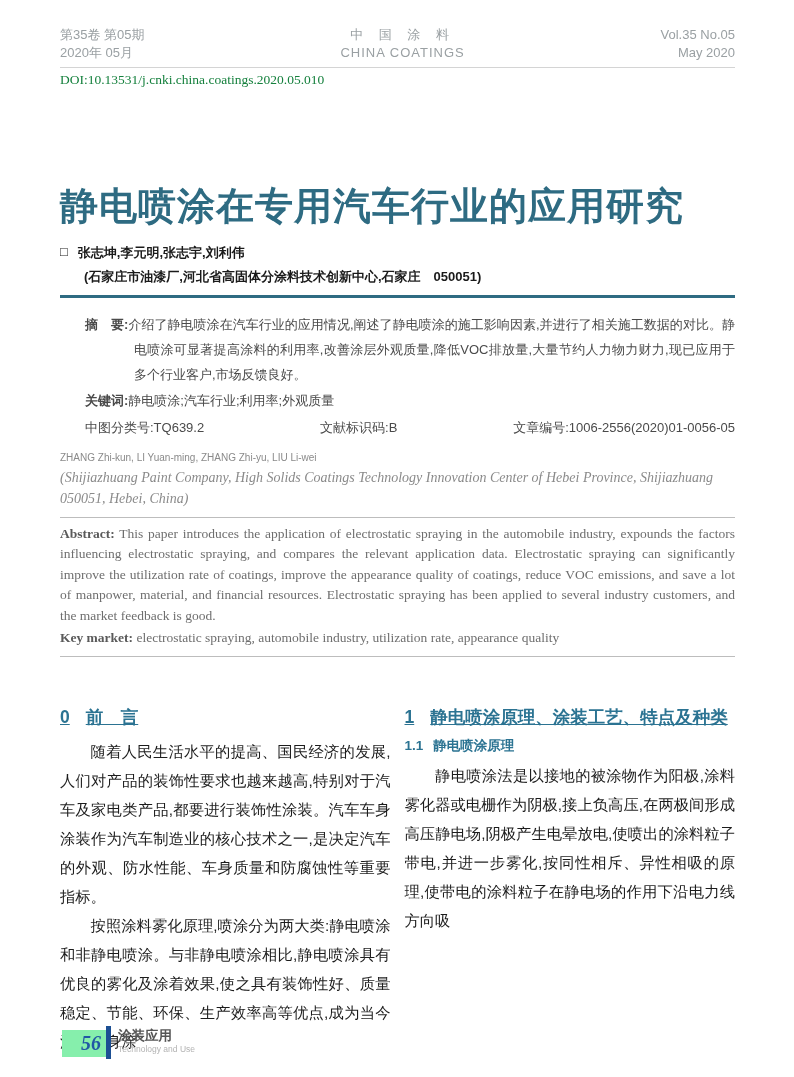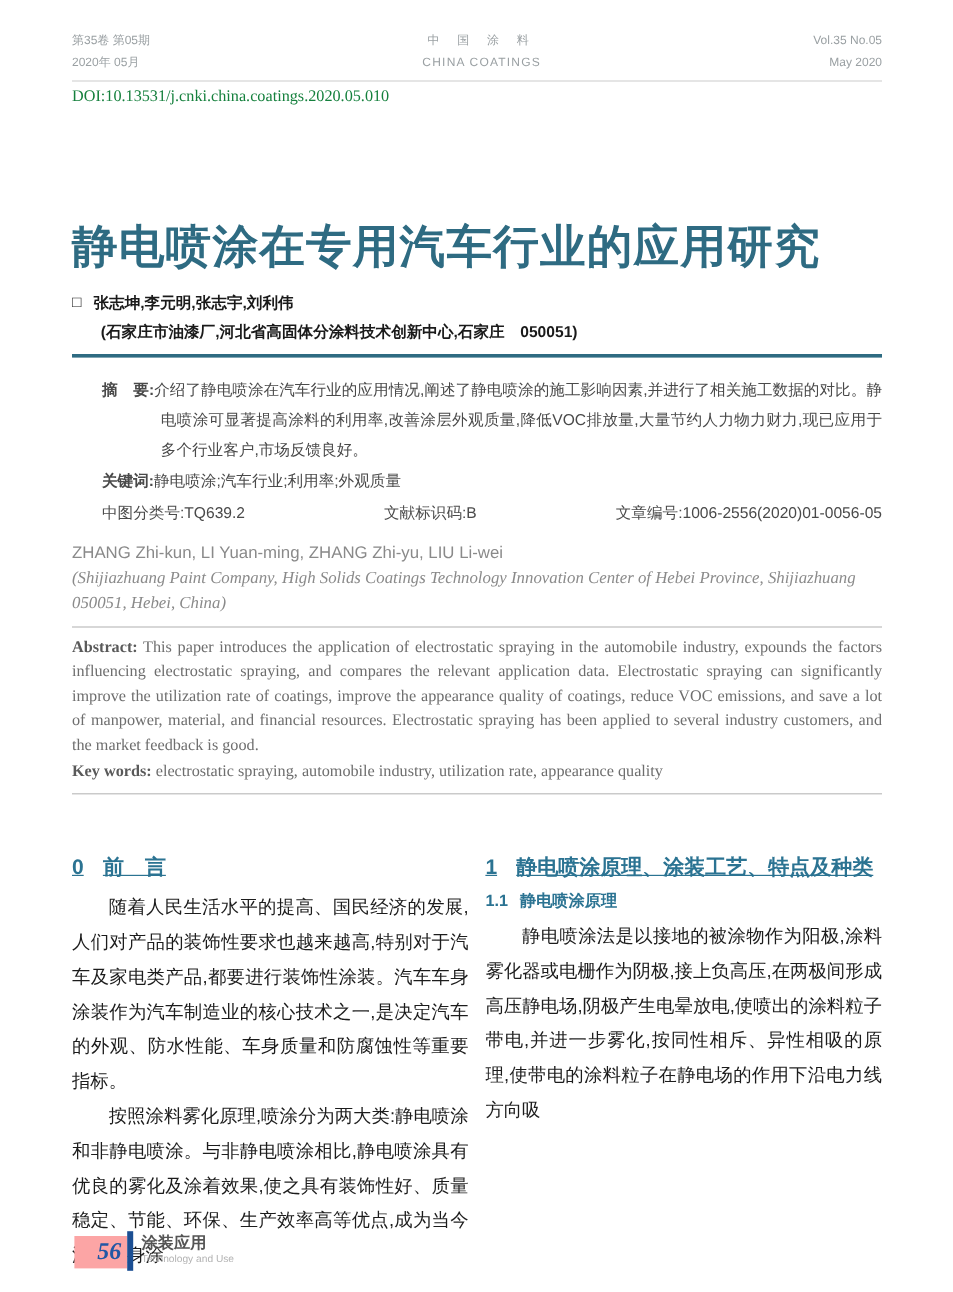--- a/index.html
+++ b/index.html
@@ -8,21 +8,21 @@
     width:794px; height:1077px;
     font-family:"Liberation Sans", sans-serif;
     color:#1f1f1f;
     position:relative;
     overflow:hidden;
   }
   .page { padding:26px 59px 0 60px; }
 
   
   .jheader { display:flex; justify-content:space-between; align-items:flex-start;
-             color:#9aa0a3; font-size:10px; line-height:18px; }
+             color:#9aa0a3; font-size:13px; line-height:18px; }
   .jheader .hcol { white-space:nowrap; }
   .jheader .hcenter { text-align:center; }
   .jheader .hcenter .cn { letter-spacing:6px; }
   .jheader .hcenter .en { letter-spacing:1px; }
   .jheader .hright { text-align:right; }
   .hdr-rule { border:none; border-top:1px solid #d4d4d4; margin:5px 0 4px 0; }
   .doi { font-family:"Liberation Serif", serif; font-size:13.5px; color:#15803d; }
 
   
   .cn-title { margin-top:98px; font-size:38px; font-weight:bold;
@@ -34,42 +34,42 @@
 
   
   .abstract-cn { padding:14px 0 0 25px; font-size:13px; color:#4a4a4a; }
   .abstract-cn .hang { padding-left:49px; text-indent:-49px; line-height:25px; text-align:justify; }
   .abstract-cn .lbl { white-space:pre-wrap; }
   .kw-row { margin-top:1px; line-height:25px; }
   .clc-row { display:flex; justify-content:space-between; margin-top:2px; line-height:25px; }
 
   
   .en-title { margin-top:40px; font-size:27px; font-weight:bold; color:#2e6b82; line-height:40px; }
-  .en-authors { margin-top:12px; font-size:14px; color:#8a8a8a; }
+  .en-authors { margin-top:12px; font-size:10px; color:#8a8a8a; }
   .en-affil { margin-top:4px; font-family:"Liberation Serif", serif; font-style:italic;
               font-size:14px; color:#8a8a8a; line-height:21px; }
   .thin-rule { border:none; border-top:1px solid #bdbdbd; margin-top:8px; }
   .abstract-en { margin-top:6px; font-family:"Liberation Serif", serif; font-size:13.5px;
                  color:#6e6e6e; line-height:20.5px; text-align:justify; }
   .abstract-en b, .kw-en b { color:#5a5a5a; }
   .kw-en { margin-top:2px; font-family:"Liberation Serif", serif; font-size:13.5px; color:#6e6e6e; line-height:20px; }
 
   
   .columns { display:flex; gap:14px; margin-top:38px; }
   .col { flex:1; min-width:0; }
   .h-sec { color:#2b7392; font-weight:bold; font-size:17.5px; margin:10px 0 8px 0; white-space:pre-wrap;text-decoration:underline; }
   .h-sec .num { margin-right:16px; }
   .h-sub { color:#2b7392; font-weight:bold; font-size:13.5px; margin:4px 0 6px 0; }
   .h-sub .num { margin-right:10px; }
   .para { font-size:15.3px; line-height:29px; text-align:justify; color:#1c1c1c; text-indent:2em; }
   .para.noindent { text-indent:0; }
 
   
   .page-badge { position:absolute; left:62px; top:1026px; display:flex; align-items:flex-start; }
-  .badge-num-box { width:44px; height:27px; background:#fca5a5; display:flex;
+  .badge-num-box { width:44px; height:27px; background:#86efac; display:flex;
                    align-items:center; justify-content:flex-end; padding-right:5px; margin-top:4px; }
   .badge-num { font-family:"Liberation Serif", serif; font-style:italic; font-weight:bold;
                font-size:20px; color:#2157a5; }
   .badge-bar { width:5px; height:33px; background:#1c4f93; margin:0 7px 0 0; }
   .badge-text .cn { font-size:13.5px; font-weight:bold; color:#555; line-height:16px; margin-top:2px; }
   .badge-text .en { font-size:8.5px; color:#b3b3b3; line-height:11px; }
 </style>
 </head>
 <body>
 
@@ -107,21 +107,21 @@
       <span>中图分类号:TQ639.2</span>
       <span>文献标识码:B</span>
       <span>文章编号:1006-2556(2020)01-0056-05</span>
     </div>
   </div>
 
   <div class="en-authors">ZHANG Zhi-kun, LI Yuan-ming, ZHANG Zhi-yu, LIU Li-wei</div>
   <div class="en-affil">(Shijiazhuang Paint Company, High Solids Coatings Technology Innovation Center of Hebei Province, Shijiazhuang 050051, Hebei, China)</div>
   <hr class="thin-rule">
   <p class="abstract-en"><b>Abstract:</b><span> This paper introduces the application of electrostatic spraying in the automobile industry, expounds the factors influencing electrostatic spraying, and compares the relevant application data. Electrostatic spraying can significantly improve the utilization rate of coatings, improve the appearance quality of coatings, reduce VOC emissions, and save a lot of manpower, material, and financial resources. Electrostatic spraying has been applied to several industry customers, and the market feedback is good.</span></p>
-  <p class="kw-en"><b>Key words:</b><span> electrostatic spraying, automobile industry, utilization rate, appearance quality</span></p>
+  <p class="kw-en"><b>Key market:</b><span> electrostatic spraying, automobile industry, utilization rate, appearance quality</span></p>
   <hr class="thin-rule">
 
   <div class="columns">
     <div class="col">
       <h3 class="h-sec"><span class="num">0</span><span>前　言</span></h3>
       <p class="para">随着人民生活水平的提高、国民经济的发展,人们对产品的装饰性要求也越来越高,特别对于汽车及家电类产品,都要进行装饰性涂装。汽车车身涂装作为汽车制造业的核心技术之一,是决定汽车的外观、防水性能、车身质量和防腐蚀性等重要指标。</p>
       <p class="para">按照涂料雾化原理,喷涂分为两大类:静电喷涂和非静电喷涂。与非静电喷涂相比,静电喷涂具有优良的雾化及涂着效果,使之具有装饰性好、质量稳定、节能、环保、生产效率高等优点,成为当今汽车车身涂</p>
     </div>
     <div class="col">
       <h3 class="h-sec"><span class="num">1</span><span>静电喷涂原理、涂装工艺、特点及种类</span></h3>

